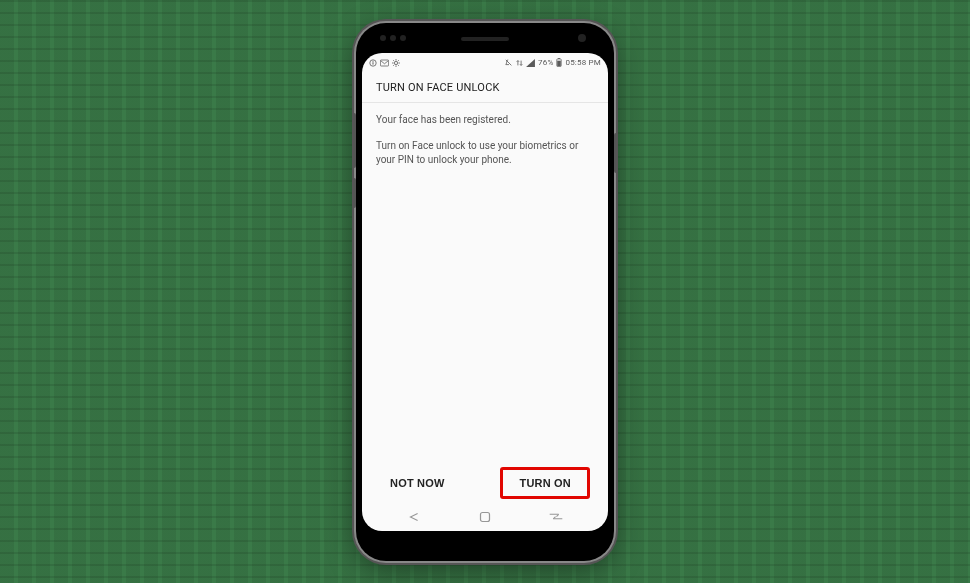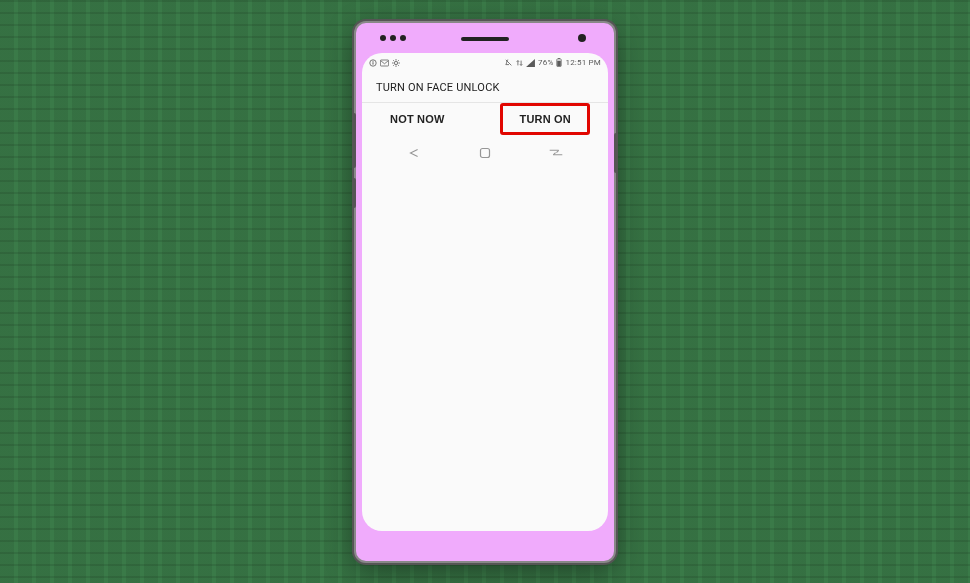--- a/index.html
+++ b/index.html
@@ -21,22 +21,22 @@
     font-family: Roboto, "Segoe UI", Arial, sans-serif;
     display: flex;
     align-items: center;
     justify-content: center;
   }
 
   
   .phone-frame {
     width: 258px;
     height: 538px;
-    background: #f0abfc;
-    border-radius: 10px;
+    background: #000000;
+    border-radius: 30px;
     position: relative;
     box-shadow:
       0 0 0 2px #888,
       0 0 0 4px #555,
       0 8px 30px rgba(0,0,0,0.45);
   }
   .side-btn {
     position: absolute;
     background: #555;
     border-radius: 2px;
@@ -205,28 +205,32 @@
           </svg>
         <svg width="9" height="8" viewBox="0 0 10 9">
             <path d="M0 9 L10 9 L10 0 Z" fill="#5a5a5a"></path>
           </svg>
         <span class="status-time">76%</span>
         <svg width="6" height="9" viewBox="0 0 6 10">
             <rect x="0.5" y="1" width="5" height="8.5" rx="1" fill="none" stroke="#5a5a5a" stroke-width="0.8"></rect>
             <rect x="2" y="0" width="2" height="1" fill="#5a5a5a"></rect>
             <rect x="1" y="3" width="4" height="6" fill="#5a5a5a"></rect>
           </svg>
-        <span class="status-time">12:51 PM</span>
+        <span class="status-time">05:58 PM</span>
       </div>
     </div>
 
     <div class="header">
       <div class="header-title">TURN ON FACE UNLOCK</div>
     </div>
 
+    <div class="content">
+      <p class="p1">Your face has been registered.</p>
+      <p class="p2">Turn on Face unlock to use your biometrics or your PIN to unlock your phone.</p>
+    </div>
 
     <div class="footer">
       <button class="flat-btn">NOT NOW</button>
       <div class="highlight-box">
         <button class="flat-btn">TURN ON</button>
       </div>
     </div>
 
     <div class="navbar">
       <svg width="18" height="12" viewBox="0 0 20 12">

